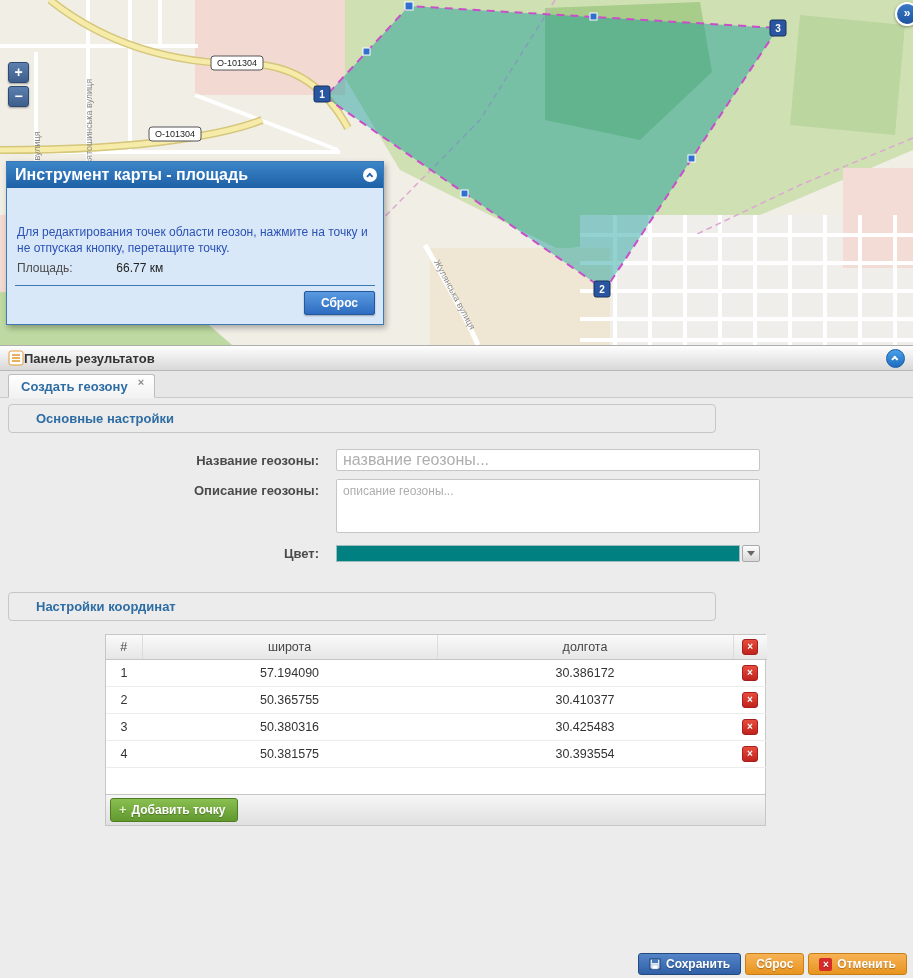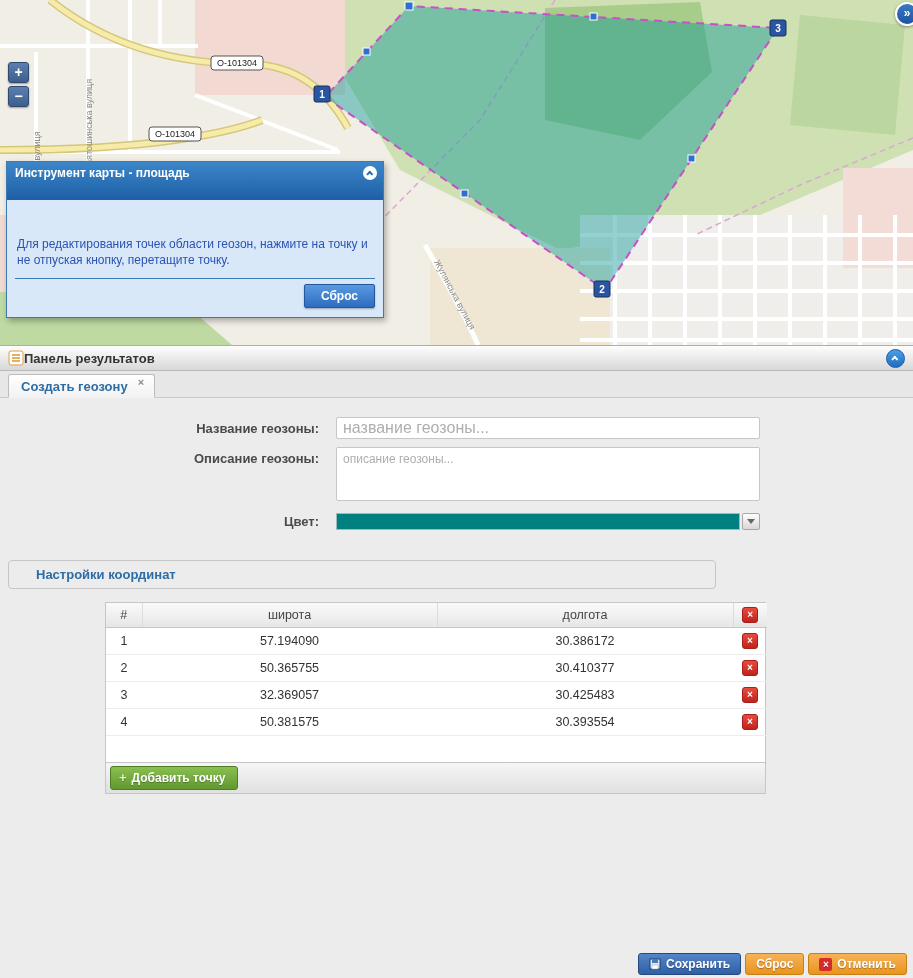--- a/index.html
+++ b/index.html
@@ -16,22 +16,22 @@
     background:linear-gradient(#5b7fae,#3e5f8e); color:#fff; font-size:14px; font-weight:bold;
     line-height:18px; text-align:center; cursor:pointer; box-shadow:0 1px 2px rgba(0,0,0,.35); }
 
   .map-collapse { position:absolute; right:-6px; top:2px; width:24px; height:24px; border-radius:50%;
     background:linear-gradient(#3b79c4,#1d54a0); border:2px solid #fff; color:#fff; font-size:12px;
     font-weight:bold; line-height:19px; text-align:center; cursor:pointer; box-shadow:0 1px 3px rgba(0,0,0,.4); }
 
   
   .tool-panel { position:absolute; left:6px; top:161px; width:378px; background:#d9e8f8;
     border:1px solid #3c79b5; box-shadow:2px 3px 6px rgba(0,0,0,.3); }
-  .tool-panel-header { background:linear-gradient(#3c86c8,#1d5fa6); color:#fff; font-size:12px;
-    font-weight:bold; padding:4px 6px 20px 8px; display:flex; align-items:center; }
+  .tool-panel-header { background:linear-gradient(#3c86c8,#1d5fa6); color:#fff; font-size:16px;
+    font-weight:bold; padding:4px 6px 4px 8px; display:flex; align-items:center; }
   .tool-panel-header .spacer { flex:1; }
   .collapse-circle { width:14px; height:14px; border-radius:50%; background:#fff; color:#2a6bb0;
     display:flex; align-items:center; justify-content:center; cursor:pointer; }
   .chev-up { display:inline-block; width:5px; height:5px; border-left:2px solid currentColor;
     border-top:2px solid currentColor; transform:rotate(45deg) translate(0px,1px); }
   .tool-panel-body { padding:8px 10px 0 10px;margin-top:28px; }
   .tool-instructions { color:#2b52b5; font-size:12px; line-height:1.35; }
   .stat-row { margin-top:5px; font-size:12px; color:#222; }
   .stat-label { display:inline-block; width:96px; color:#4a4a4a; }
   .tool-panel-footer { border-top:1px solid #3c79b5; margin:10px 8px 0 8px; padding:5px 0 9px 0; text-align:right; }
@@ -217,20 +217,24 @@
     <div class="tool-panel">
       <div class="tool-panel-header">
         <span>Инструмент карты - площадь</span>
         <span class="spacer"></span>
         <span class="collapse-circle">
           <span class="chev-up"></span>
         </span>
       </div>
       <div class="tool-panel-body">
         <div class="tool-instructions">Для редактирования точек области геозон, нажмите на точку и не отпуская кнопку, перетащите точку.</div>
+        <div class="stat-row">
+          <span class="stat-label">Площадь:</span>
+          <span>66.77 км</span>
+        </div>
       </div>
       <div class="tool-panel-footer">
         <button class="btn-panel-reset">Сброс</button>
       </div>
     </div>
   </div>
 
   <div class="results-bar">
     <svg width="16" height="16">
       <rect x="1" y="1" width="14" height="14" rx="2" fill="#fff" stroke="#e09c3c"></rect>
@@ -247,20 +251,23 @@
 
   <div class="tabstrip">
     <div class="tab">
       <span class="tab-label">Создать геозону</span>
       <span class="tab-close">×</span>
     </div>
   </div>
 
   <div class="content">
 
+    <div class="section-header">
+      <span class="section-title">Основные настройки</span>
+    </div>
 
     <div class="form-row first">
       <label class="form-label">Название геозоны:</label>
       <input type="text" class="text-input" placeholder="название геозоны..." style="">
     </div>
 
     <div class="form-row">
       <label class="form-label">Описание геозоны:</label>
       <textarea class="textarea-input" placeholder="описание геозоны..." style=""></textarea>
     </div>
@@ -309,21 +316,21 @@
           <tr>
             <td>2</td>
             <td>50.365755</td>
             <td>30.410377</td>
             <td>
               <span class="del-btn">×</span>
             </td>
           </tr>
           <tr>
             <td>3</td>
-            <td>32.369057</td>
+            <td>50.380316</td>
             <td>30.425483</td>
             <td>
               <span class="del-btn">×</span>
             </td>
           </tr>
           <tr>
             <td>4</td>
             <td>50.381575</td>
             <td>30.393554</td>
             <td>

